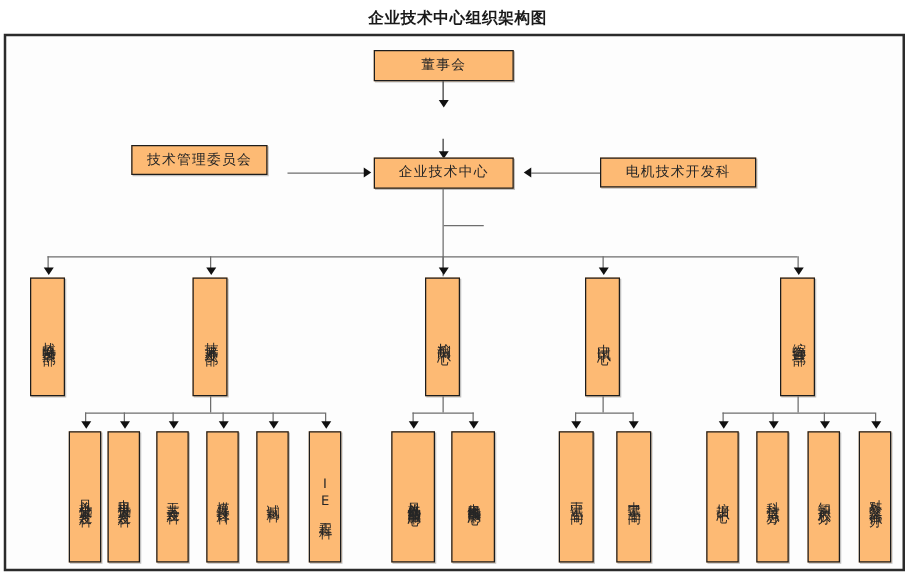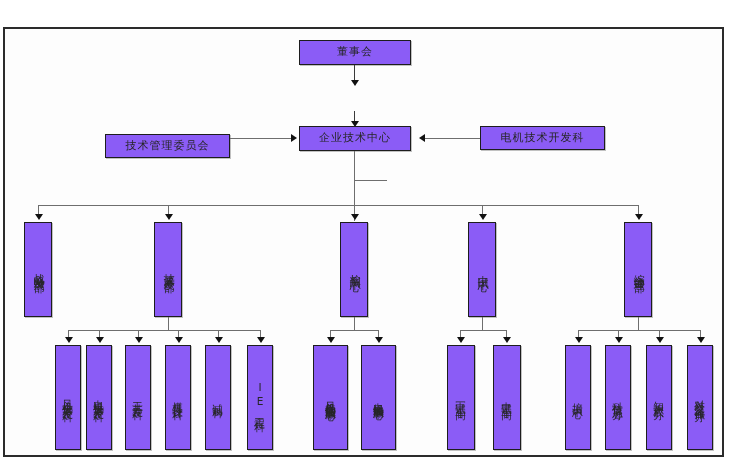--- a/index.html
+++ b/index.html
@@ -27,21 +27,21 @@
     border:2px solid #2b2b2b;
     background:#fdfdfd;
     box-sizing:border-box;
   }
 
   
   .box{
     position:absolute;
     box-sizing:border-box;
     border:1.4px solid #1d1d1d;
-    background:#8b5cf6;
+    background:#fdba74;
     color:#262626;
     display:flex;align-items:center;justify-content:center;
     text-align:left;
     font-size:11px;
     line-height:1.15;
     letter-spacing:1px;
     box-shadow:1px 1px 0 rgba(120,120,120,.45);
   }
   .box.h{  
     white-space:nowrap;
@@ -82,35 +82,36 @@
     border-top:4px solid transparent;
     border-bottom:4px solid transparent;
     border-right:6px solid #111;
   }
 </style>
 </head>
 <body>
 
 <div id="root">
 
+  <div class="title">企业技术中心组织架构图</div>
 
   <div class="frame"></div>
 
   <div class="box h" style="left:299px;top:40px;width:112px;height:25px;">董事会</div>
 
   <div class="ln v dark" style="left:354px;top:65px;height:17px;"></div>
   <div class="arr down" style="left:351px;top:80px;"></div>
 
 
   <div class="ln v dark" style="left:354px;top:111px;height:12px;"></div>
   <div class="arr down" style="left:351px;top:121px;"></div>
 
   <div class="box h" style="left:299px;top:126px;width:112px;height:25px;">企业技术中心</div>
 
-  <div class="box h" style="left:105px;top:134px;width:125px;height:24px;">技术管理委员会</div>
+  <div class="box h" style="left:105px;top:116px;width:109px;height:24px;">技术管理委员会</div>
   <div class="ln h" style="left:230px;top:138px;width:62px;"></div>
   <div class="arr right" style="left:291px;top:134px;"></div>
 
   <div class="box h" style="left:480px;top:126px;width:125px;height:24px;">电机技术开发科</div>
   <div class="ln h" style="left:425px;top:138px;width:55px;"></div>
   <div class="arr left" style="left:419px;top:134px;"></div>
 
   <div class="ln v" style="left:354px;top:151px;height:70px;"></div>
 
   <div class="ln h" style="left:355px;top:180px;width:32px;"></div>

